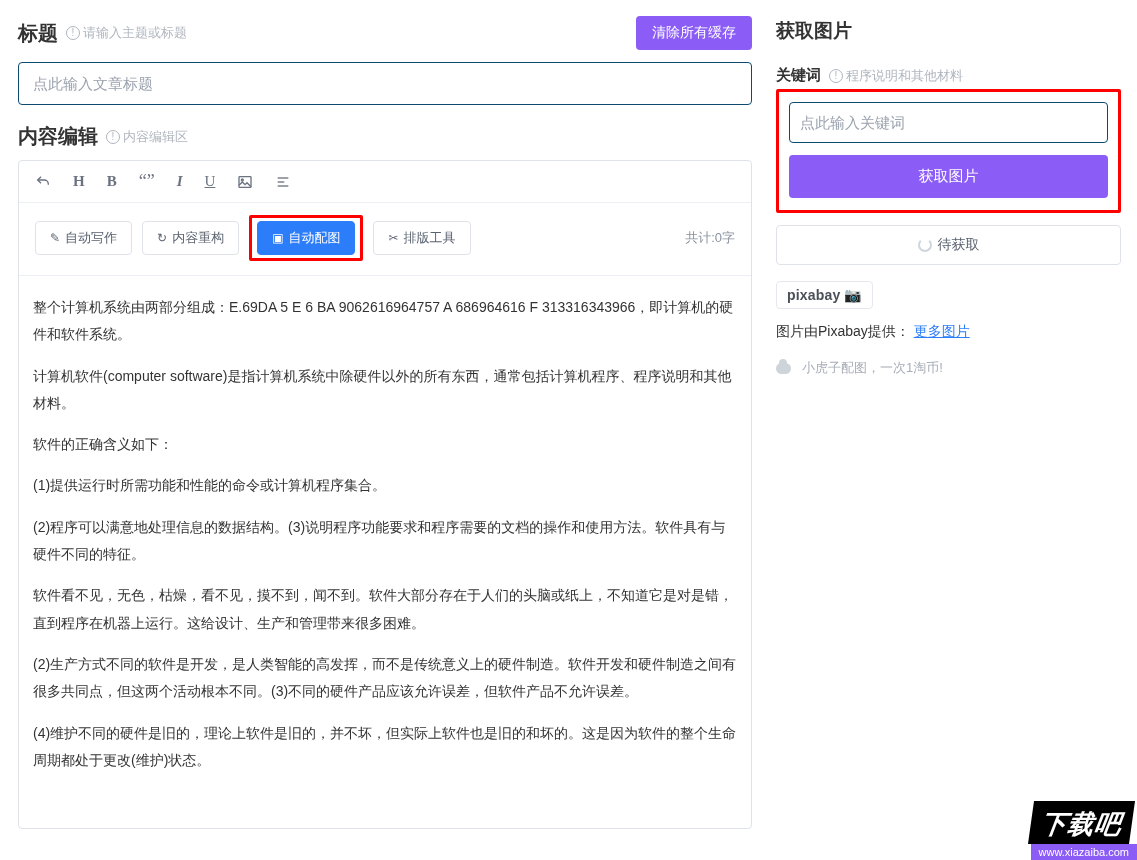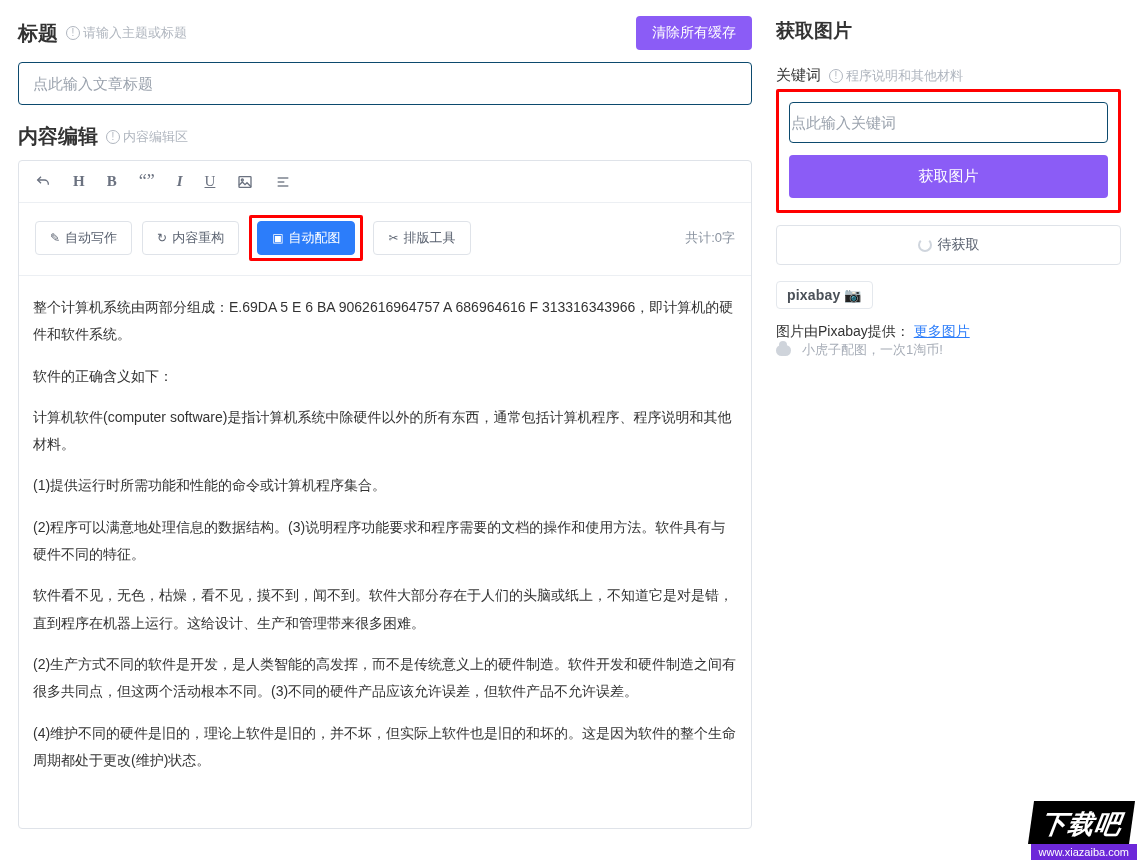--- a/index.html
+++ b/index.html
@@ -33,40 +33,40 @@
 .highlight-red { border: 3px solid #ff0000; padding: 3px 5px; display: inline-flex; border-radius: 2px; margin-right: 10px; }
 .highlight-red .tbtn { margin-right: 0; }
 .word-count { color: #8a93a0; font-size: 13px; }
 
 .editor-content { padding: 18px 14px 40px; line-height: 1.95; font-size: 14px; color: #333; }
 .editor-content p { margin-bottom: 14px; }
 
 
 .side-title { font-size: 19px; font-weight: 700; color: #333; margin-bottom: 22px; }
 .side-sub { display: flex; align-items: center; gap: 8px; margin-bottom: 4px; }
-.side-sub-label { font-size: 15px; font-weight: 400; color: #333; }
+.side-sub-label { font-size: 15px; font-weight: 700; color: #333; }
 .red-box { border: 3px solid #ff0000; padding: 10px 10px 12px; border-radius: 2px; margin-bottom: 12px; }
-.red-box .title-input { margin-bottom: 12px; padding: 11px 1px; }
+.red-box .title-input { margin-bottom: 12px; padding: 11px 10px; }
 .status-box { border: 1px solid #dfe3e9; border-radius: 4px; padding: 10px 0; text-align: center; font-size: 14px; color: #5a6270; display: flex; align-items: center; justify-content: center; gap: 6px; margin-bottom: 16px; }
 .spinner { width: 14px; height: 14px; border: 2px solid #cfd5dd; border-top-color: transparent; border-radius: 50%; }
 
 .pixabay-tag { display: inline-flex; align-items: center; gap: 4px; border: 1px solid #e4e8ed; border-radius: 4px; padding: 5px 10px; background: #fff; margin-bottom: 14px; font-size: 14px; color: #4a5058; }
 .pixabay-tag .camera { font-size: 14px; }
 .pixabay-word { font-weight: 600; letter-spacing: 0.2px; }
 
-.provider-line { font-size: 14px; color: #333; }
+.provider-line { font-size: 14px; color: #333; margin-bottom: 18px; }
 .provider-line a { color: #2c7dfa; text-decoration: underline; }
 .taobi-line { font-size: 13px; color: #a7adb7; display: flex; align-items: center; gap: 11px; }
 .cloud-icon { width: 15px; height: 11px; background: #cfd4db; border-radius: 8px; position: relative; }
 .cloud-icon::before { content:""; position:absolute; width:8px; height:8px; background:#cfd4db; border-radius:50%; top:-4px; left:3px; }
 
 
 .watermark { position: absolute; right: 0; bottom: 0; }
 .wm-black { background:#000; color:#fff; padding:6px 10px 2px; font-size:26px; font-weight:800; font-style:italic; letter-spacing:1px; display:inline-block; transform: skewX(-8deg); }
-.wm-url { background:#6d28d9; color:#fff; font-size:11px; padding:2px 8px; text-align:right; }
+.wm-url { background:#8b5cf6; color:#fff; font-size:11px; padding:2px 8px; text-align:right; }
 .page-wrapper { position: relative; width:1137px; height:860px; overflow:hidden; }
 </style>
 </head>
 <body>
 
 <div class="page-wrapper">
 <div class="container">
   <div class="main">
     
     <div class="section-head">
@@ -140,22 +140,22 @@
           <button class="tbtn">
                 <span class="tbtn-icon">✂</span>
                 <span>排版工具</span>
               </button>
         </div>
         <span class="word-count">共计:0字</span>
       </div>
 
       <div class="editor-content" id="editor-content">
             <p>整个计算机系统由两部分组成：E.69DA 5 E 6 BA 9062616964757 A 686964616 F 313316343966，即计算机的硬件和软件系统。</p>
+            <p>计算机软件(computer software)是指计算机系统中除硬件以外的所有东西，通常包括计算机程序、程序说明和其他材料。</p>
             <p>软件的正确含义如下：</p>
-            <p>计算机软件(computer software)是指计算机系统中除硬件以外的所有东西，通常包括计算机程序、程序说明和其他材料。</p>
             <p>(1)提供运行时所需功能和性能的命令或计算机程序集合。</p>
             <p>(2)程序可以满意地处理信息的数据结构。(3)说明程序功能要求和程序需要的文档的操作和使用方法。软件具有与硬件不同的特征。</p>
             <p>软件看不见，无色，枯燥，看不见，摸不到，闻不到。软件大部分存在于人们的头脑或纸上，不知道它是对是错，直到程序在机器上运行。这给设计、生产和管理带来很多困难。</p>
             <p>(2)生产方式不同的软件是开发，是人类智能的高发挥，而不是传统意义上的硬件制造。软件开发和硬件制造之间有很多共同点，但这两个活动根本不同。(3)不同的硬件产品应该允许误差，但软件产品不允许误差。</p>
             <p>(4)维护不同的硬件是旧的，理论上软件是旧的，并不坏，但实际上软件也是旧的和坏的。这是因为软件的整个生命周期都处于更改(维护)状态。</p>
           </div>
     </div>
   </div>
 
   <div class="sidebar">

